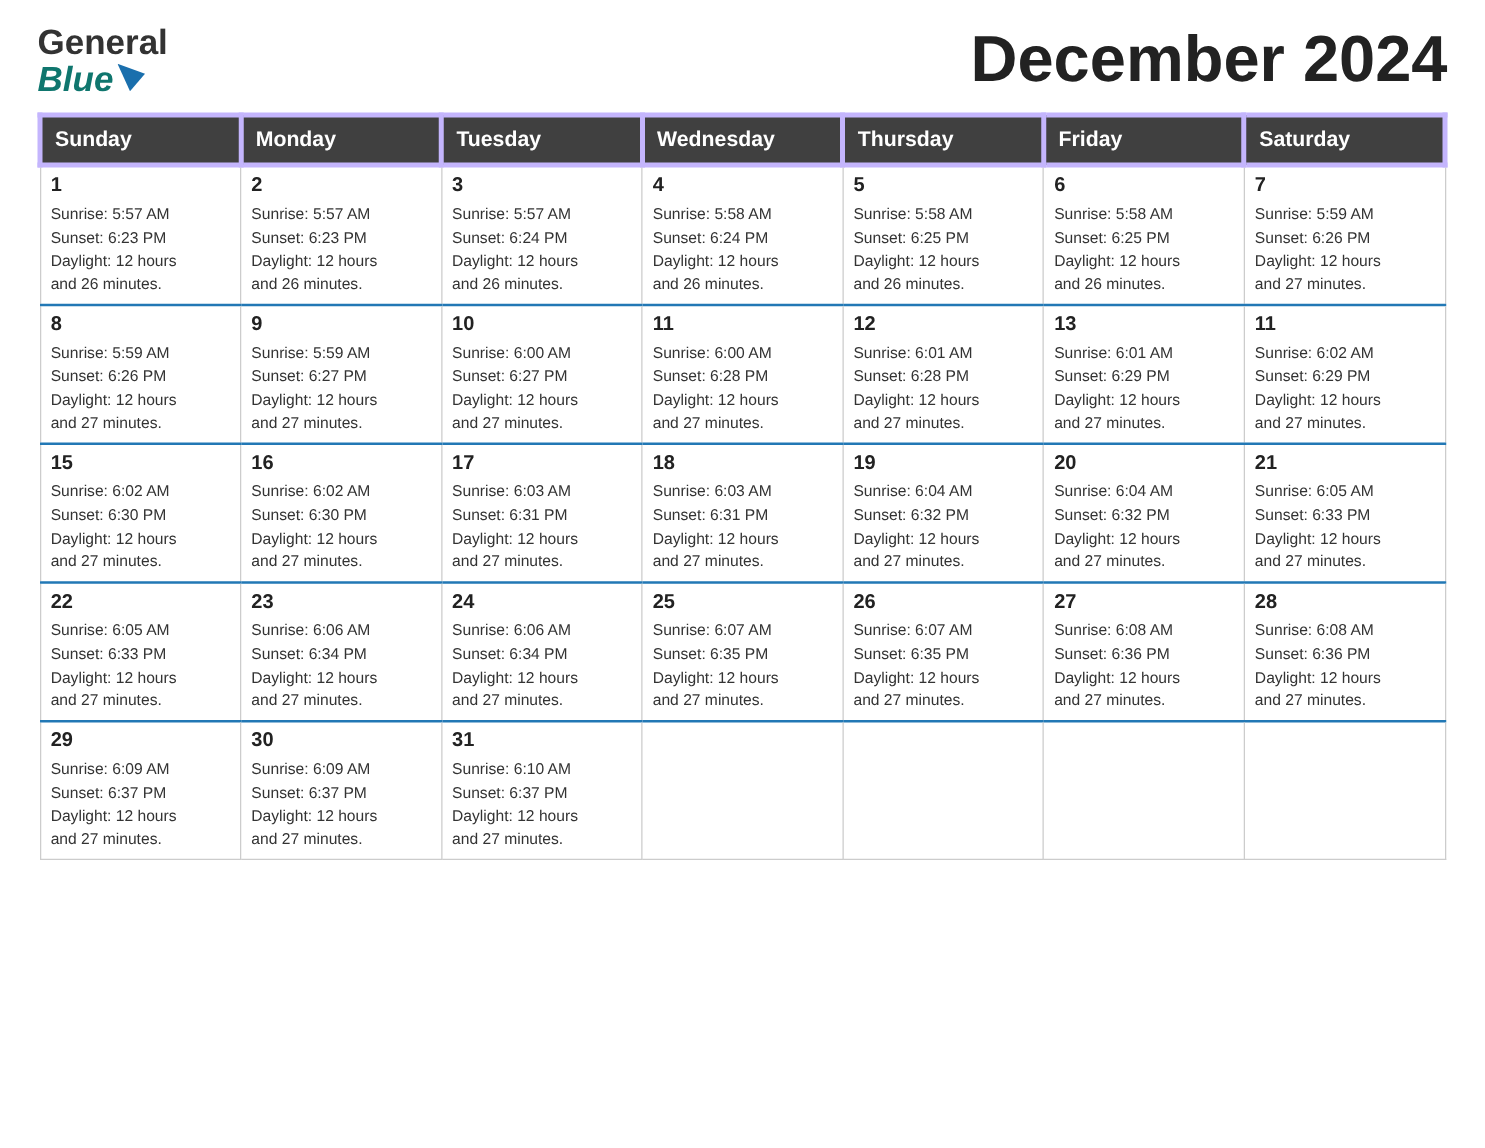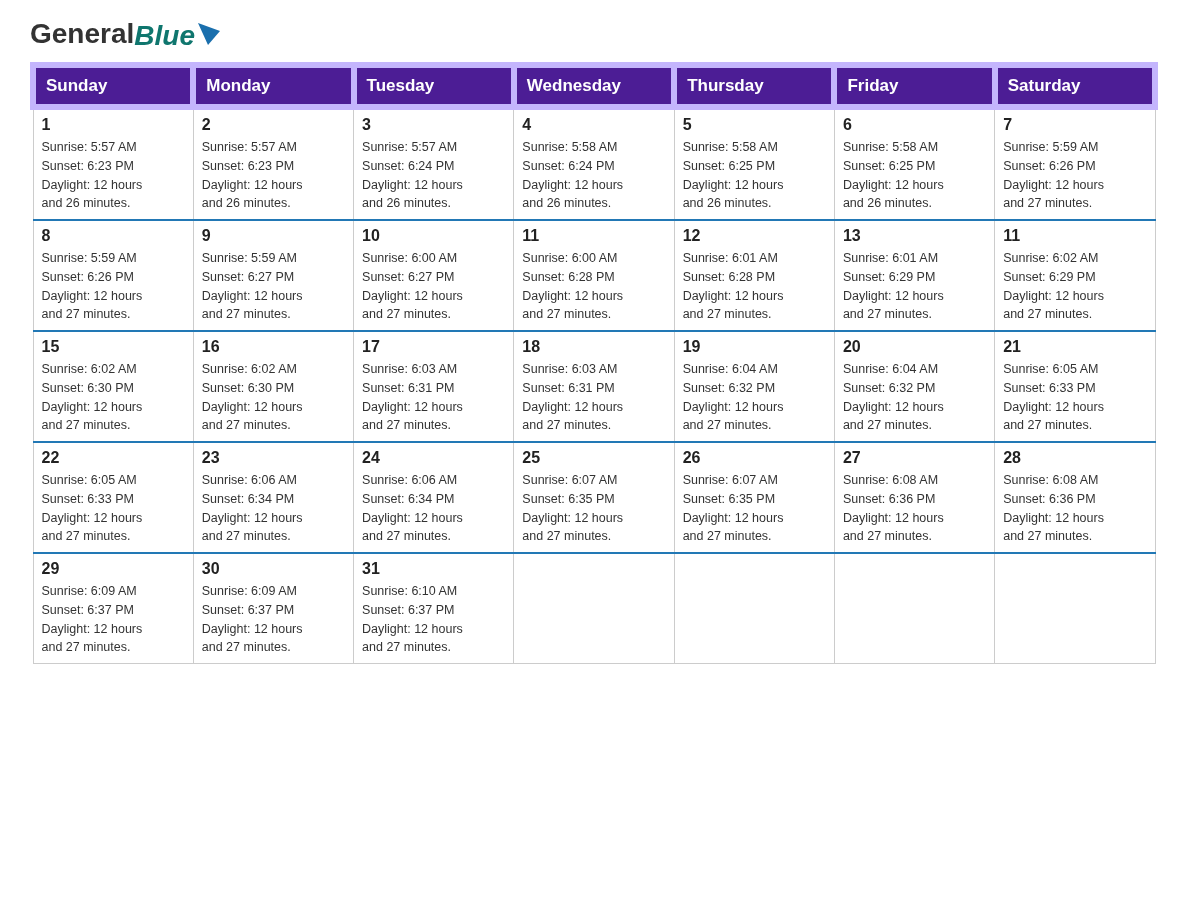--- a/index.html
+++ b/index.html
@@ -11,21 +11,21 @@
       padding: 20px 30px;
     }
     .header {
       display: flex;
       justify-content: space-between;
       align-items: flex-start;
       margin-bottom: 10px;
     }
     .logo {
       display: flex;
-      flex-direction: row;
+      flex-direction: column;
       align-items: flex-start;
     }
     .logo-general {
       font-size: 28px;
       font-weight: bold;
       color: #333;
       line-height: 1;
     }
     .logo-blue {
       font-size: 28px;
@@ -48,27 +48,27 @@
       font-size: 22px;
       color: #444;
       margin-top: 4px;
     }
     .calendar {
       width: 100%;
       border-collapse: collapse;
       margin-top: 10px;
     }
     .calendar th {
-      background-color: #4c1d95;
+      background-color: #404040;
       color: #fff;
       font-size: 17px;
       font-weight: bold;
       padding: 8px 10px;
       text-align: left;
-      border: 6px solid #c4b5fd;
+      border: 4px solid #c4b5fd;
     }
     .calendar td {
       border: 1px solid #ccc;
       vertical-align: top;
       padding: 6px 8px;
       width: 14.28%;
       min-height: 100px;
     }
     .day-number {
       font-size: 16px;
@@ -97,20 +97,21 @@
     <div style="display:flex;align-items:center;">
       <span class="logo-blue">Blue</span>
       <span style="display:inline-block;margin-left:3px;">
         <svg width="22" height="22" viewBox="0 0 22 22">
           <polygon points="0,0 22,8 10,22" fill="#1a6fad"></polygon>
         </svg>
       </span>
     </div>
   </div>
   <div class="title-block">
+    <div class="title-month">December 2024</div>
   </div>
 </div>
 
 <table class="calendar">
   <thead>
     <tr>
       <th>Sunday</th>
       <th>Monday</th>
       <th>Tuesday</th>
       <th>Wednesday</th>

